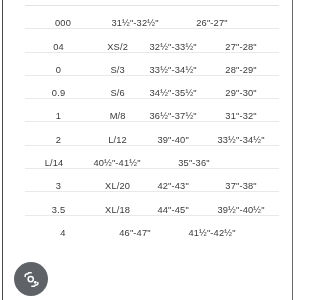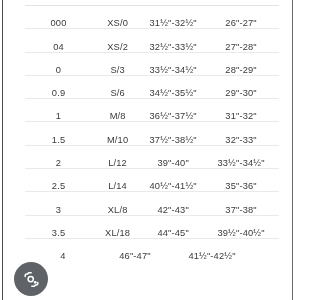--- a/index.html
+++ b/index.html
@@ -111,21 +111,20 @@
 <div class="screen">
 
   <div class="edge-left"></div>
   <div class="edge-right"></div>
 
   <div class="sheet">
     <div class="table-inner">
       <div id="rows-host">
           <div class="row first">
             <div class="cell c1">000</div>
-            <div class="cell c2">XS/0</div>
             <div class="cell c3">31½"-32½"</div>
             <div class="cell c4">26"-27"</div>
           </div>
           <div class="row">
             <div class="cell c1">04</div>
             <div class="cell c2">XS/2</div>
             <div class="cell c3">32½"-33½"</div>
             <div class="cell c4">27"-28"</div>
           </div>
           <div class="row">
@@ -140,40 +139,33 @@
             <div class="cell c3">34½"-35½"</div>
             <div class="cell c4">29"-30"</div>
           </div>
           <div class="row">
             <div class="cell c1">1</div>
             <div class="cell c2">M/8</div>
             <div class="cell c3">36½"-37½"</div>
             <div class="cell c4">31"-32"</div>
           </div>
           <div class="row">
-            <div class="cell c1">1.5</div>
-            <div class="cell c2">M/10</div>
-            <div class="cell c3">37½"-38½"</div>
-            <div class="cell c4">32"-33"</div>
-          </div>
-          <div class="row">
             <div class="cell c1">2</div>
             <div class="cell c2">L/12</div>
             <div class="cell c3">39"-40"</div>
             <div class="cell c4">33½"-34½"</div>
           </div>
           <div class="row">
-            <div class="cell c1">2.5</div>
             <div class="cell c2">L/14</div>
             <div class="cell c3">40½"-41½"</div>
             <div class="cell c4">35"-36"</div>
           </div>
           <div class="row">
             <div class="cell c1">3</div>
-            <div class="cell c2">XL/8</div>
+            <div class="cell c2">XL/20</div>
             <div class="cell c3">42"-43"</div>
             <div class="cell c4">37"-38"</div>
           </div>
           <div class="row">
             <div class="cell c1">3.5</div>
             <div class="cell c2">XL/18</div>
             <div class="cell c3">44"-45"</div>
             <div class="cell c4">39½"-40½"</div>
           </div>
           <div class="row">

